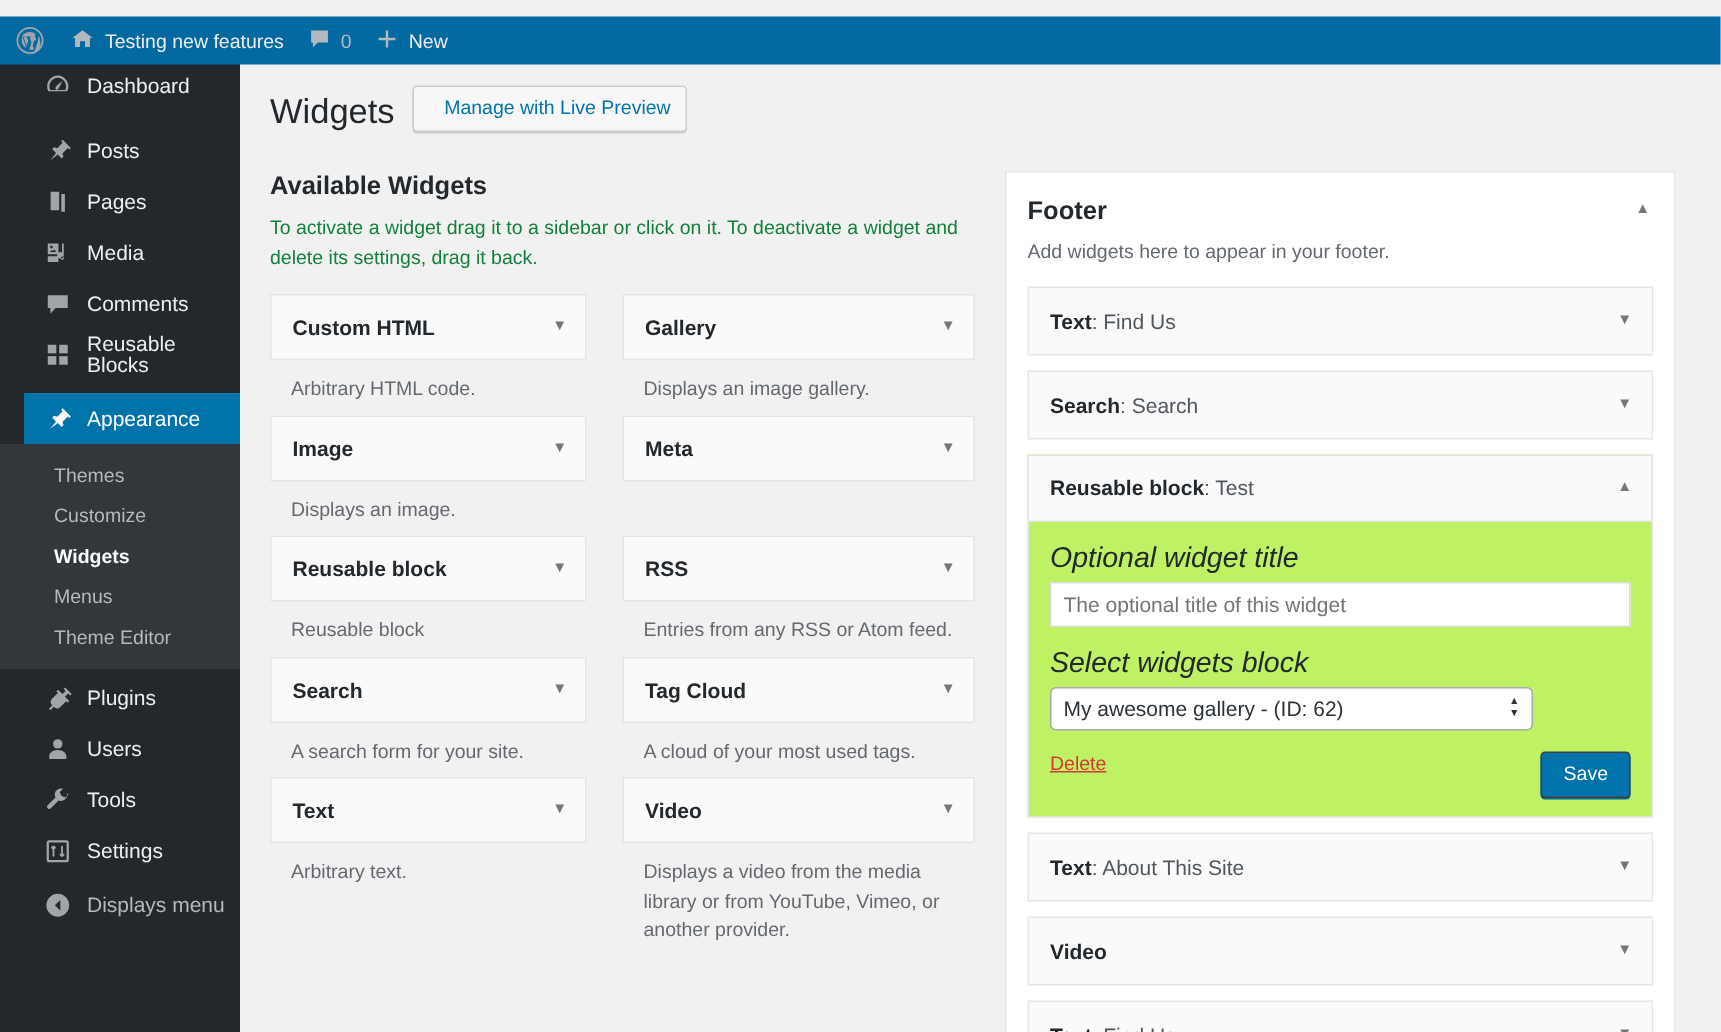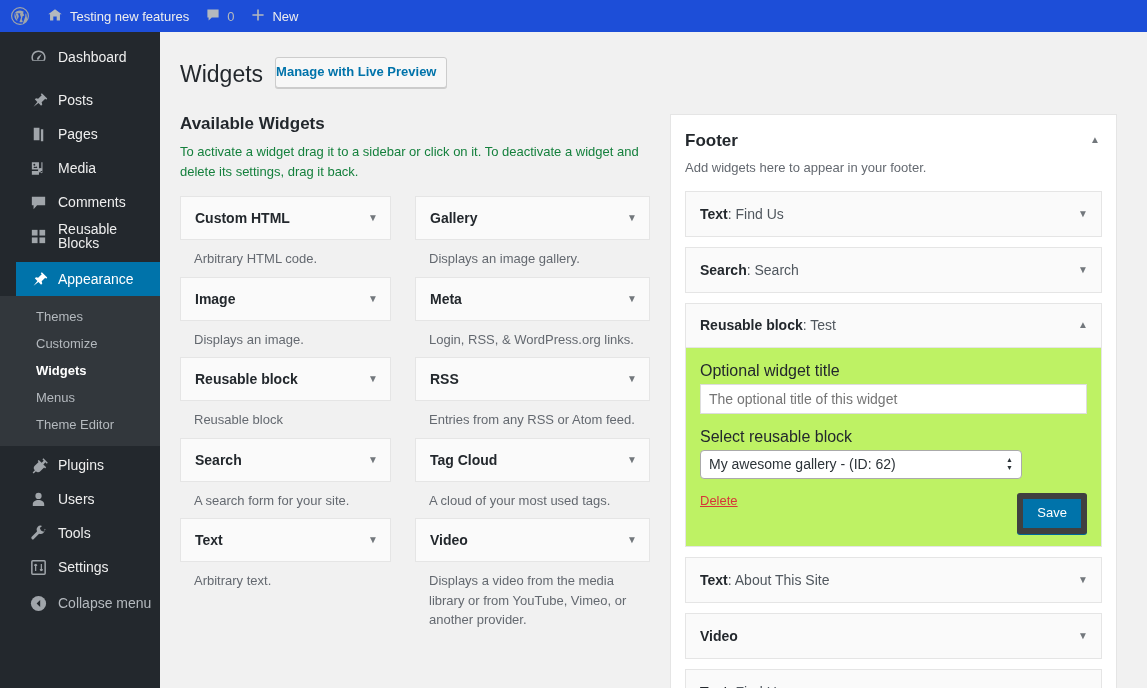--- a/index.html
+++ b/index.html
@@ -7,23 +7,23 @@
     margin: 0; padding: 0;
     width: 1147px; height: 688px;
     overflow: hidden;
     background: #f1f1f1;
     font-family: "Liberation Sans", sans-serif;
     -webkit-font-smoothing: antialiased;
   }
 
   
   #adminbar {
-    position: absolute; top: 0; left: 0;
+    position: absolute; top: 11px; left: 0;
     width: 1147px; height: 32px;
-    background: #1d4ed8;
+    background: #0369a1;
     display: flex; align-items: center;
     color: #b4b9be; font-size: 13px;
     z-index: 50;
   }
   .ab-item {
     display: flex; align-items: center; height: 32px;
     padding: 0 8px; gap: 6px; cursor: pointer; color: #b4b9be;
   }
   .ab-item:first-child { padding-left: 10px; }
   .ab-label { font-size: 13px; color: #eee; }
@@ -78,22 +78,22 @@
   }
   .wrap { padding: 10px 20px 0 20px; }
   .page-header { display: flex; align-items: center; gap: 12px; padding-top: 9px; }
   h1.page-title {
     font-size: 23px; font-weight: 400; color: #23282d;
     margin: 0; line-height: 1.3; padding: 9px 0 4px 0;
   }
   .btn-live-preview {
     display: inline-block;
     background: #f7f7f7; border: 1px solid #ccc;
-    color: #0073aa; font-size: 13px; font-weight: bold;
-    padding: 5px 10px 6px 0; border-radius: 3px;
+    color: #0073aa; font-size: 13px; font-weight: normal;
+    padding: 5px 10px 6px 20px; border-radius: 3px;
     cursor: pointer; line-height: 1.4;
     box-shadow: 0 1px 0 #ccc;
   }
 
   .columns { display: flex; gap: 0; margin-top: 20px; }
   .col-left { width: 490px; padding-right: 20px; }
   .col-right { width: 447px; }
 
   h2.section-title {
     font-size: 17px; font-weight: bold; color: #23282d;
@@ -147,21 +147,21 @@
   .sb-widget-head {
     background: #fafafa; height: 44px;
     display: flex; align-items: center;
     padding: 0 13px 0 14px; cursor: pointer;
   }
   .sb-widget-head .t { flex: 1; font-size: 14px; color: #50575e; }
   .sb-widget-head .t b { color: #23282d; font-weight: bold; }
   .sb-widget.open .sb-widget-head { border-bottom: 1px solid #e5e5e5; }
 
   .sb-widget-body { padding: 14px 14px 12px 14px; }
-  .field-label { font-size: 16px; color: #23282d; margin-bottom: 4px; display: block; }
+  .field-label { font-size: 19px; color: #23282d; margin-bottom: 4px; display: block; font-style: italic; }
   .text-input {
     width: 100%; height: 30px;
     border: 1px solid #ddd; border-radius: 0;
     padding: 0 8px; font-size: 14px; color: #2c3338;
     font-family: "Liberation Sans", sans-serif;
     background: #fff; outline: none;
   }
   .field-block { margin-bottom: 14px; }
   .select-wrap { position: relative; display: inline-block; }
   .select-input {
@@ -179,21 +179,21 @@
     color: #2c3338; font-size: 7px; line-height: 6px;
   }
   .widget-controls {
     display: flex; align-items: flex-start; margin-top: 4px;
   }
   .delete-link {
     color: #d63638; font-size: 13px; text-decoration: underline; cursor: pointer;
   }
   .btn-save {
     margin-left: auto;
-    background: #0073aa; border: 6px solid #404040; border-radius: 3px;
+    background: #0073aa; border: 1px solid #404040; border-radius: 3px;
     color: #fff; font-size: 13px; font-weight: normal;
     padding: 5px 14px 6px 14px; cursor: pointer;
     box-shadow: 0 1px 0 #006799;
     line-height: 1.4;
   }
 
   svg { pointer-events: none; }
 </style>
 </head>
 <body>
@@ -352,21 +352,21 @@
     <span class="mi-label">Settings</span>
   </div>
 
   <div class="menu-top collapse" style="margin-top:2px">
     <span class="mi-icon">
       <svg width="19" height="19" viewBox="0 0 20 20" fill="currentColor">
         <circle cx="10" cy="10" r="8" fill="#a0a5aa"></circle>
         <path d="M11.8 6.4L8 10l3.8 3.6z" fill="#23282d"></path>
       </svg>
     </span>
-    <span class="mi-label">Collapse menu</span>
+    <span class="mi-label">Displays menu</span>
   </div>
 </div>
 
 <div id="wpbody">
   <div class="wrap">
 
     <div class="page-header">
       <h1 class="page-title">Widgets</h1>
       <span class="btn-live-preview">Manage with Live Preview</span>
     </div>
@@ -401,21 +401,20 @@
               <span class="caret">▼</span>
             </div>
             <div class="widget-desc">Displays an image.</div>
           </div>
 
           <div class="widget-cell">
             <div class="widget-box">
               <span class="wname">Meta</span>
               <span class="caret">▼</span>
             </div>
-            <div class="widget-desc">Login, RSS, &amp; WordPress.org links.</div>
           </div>
 
           <div class="widget-cell">
             <div class="widget-box">
               <span class="wname">Reusable block</span>
               <span class="caret">▼</span>
             </div>
             <div class="widget-desc">Reusable block</div>
           </div>
 
@@ -497,21 +496,21 @@
               <span class="caret">▲</span>
             </div>
             <div class="sb-widget-body">
 
               <div class="field-block">
                 <label class="field-label">Optional widget title</label>
                 <input class="text-input" type="text" placeholder="The optional title of this widget" style="">
               </div>
 
               <div class="field-block">
-                <label class="field-label">Select reusable block</label>
+                <label class="field-label">Select widgets block</label>
                 <span class="select-wrap">
                   <span class="select-input">
                     <span>My awesome gallery - (ID: 62)</span>
                   </span>
                   <span class="select-arrows">
                     <span>▲</span>
                     <span>▼</span>
                   </span>
                 </span>
               </div>

